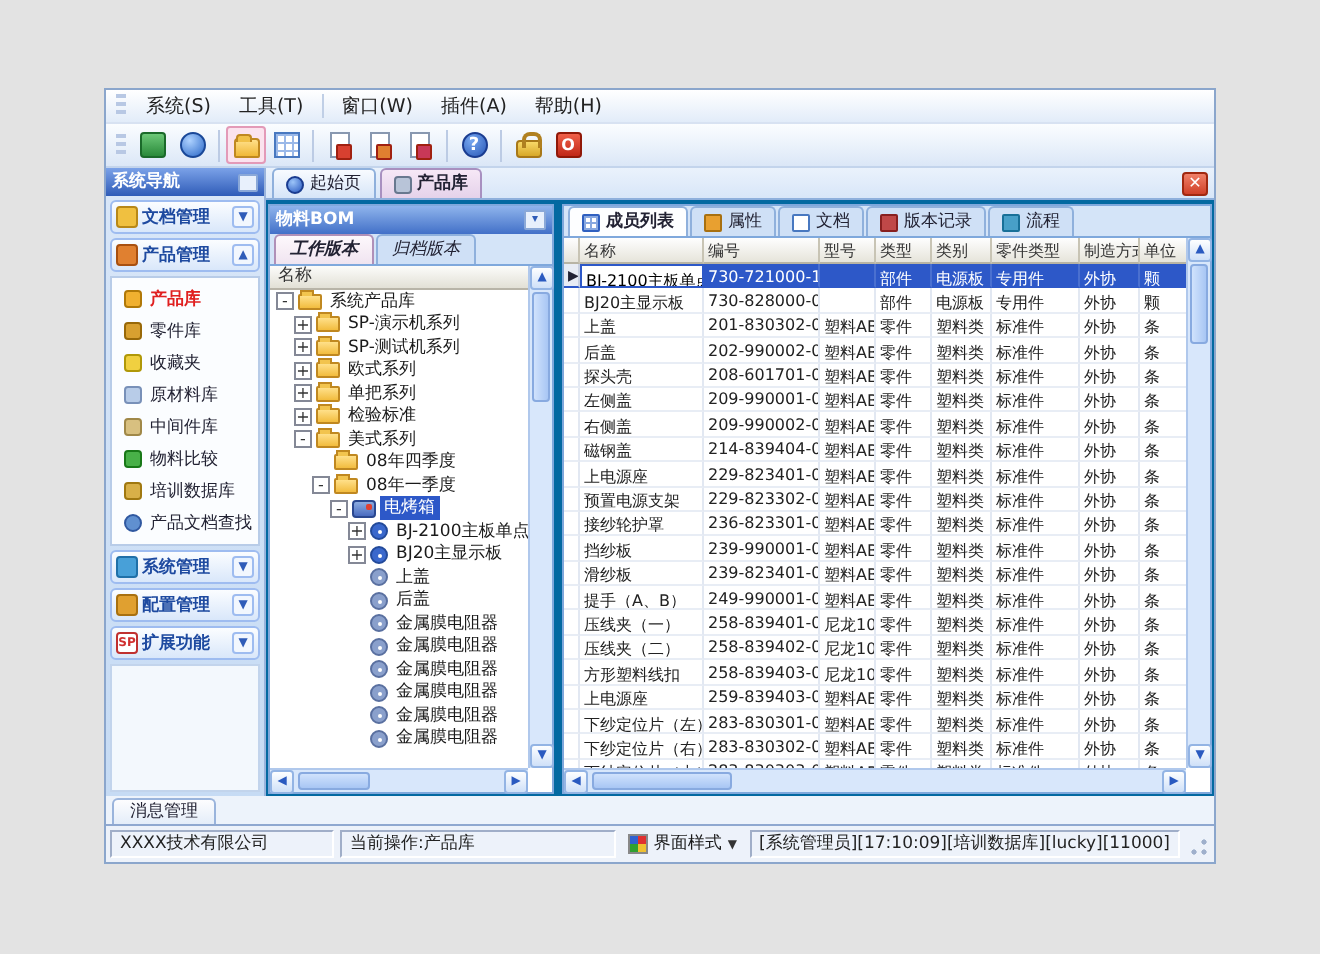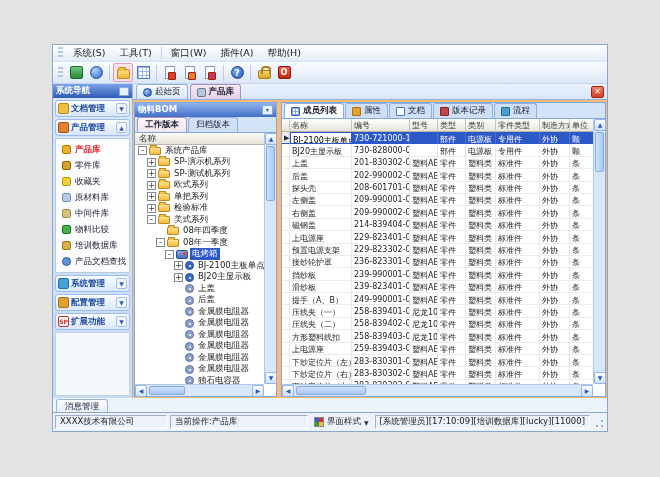--- a/index.html
+++ b/index.html
@@ -59,38 +59,38 @@
   .pii-part-lib-icon{background:#d8a030;border:1px solid #986808;}
   .pii-favorites-icon{background:#f0d040;border:1px solid #b09808;}
   .pii-material-lib-icon{background:#b8cce8;border:1px solid #7890b8;}
   .pii-middleware-lib-icon{background:#d8c080;border:1px solid #a08848;}
   .pii-compare-icon{background:#48b048;border:1px solid #187818;}
   .pii-material-search-icon{background:#d8b048;border:1px solid #a07810;}
   .pii-doc-search-icon{background:#6090d0;border:1px solid #3058a0;border-radius:50%;}
   .sb-fill{flex:1;background:#f3f8fd;border:1px solid #c2d4ec;}
 
   
-  .center{position:absolute;left:80px;top:39px;right:0;bottom:33px;background:#fdba74;}
+  .center{position:absolute;left:80px;top:39px;right:0;bottom:33px;background:#0369a1;}
   .doc-tabs{position:absolute;left:0;right:0;top:0;height:16px;border-bottom:1px solid #8fb0dc;display:flex;align-items:flex-end;padding-left:3px;gap:2px;background:linear-gradient(#eaf2fc,#d8e6f8);}
   .dtab{height:15px;display:flex;align-items:center;gap:3px;padding:0 6px;border:1px solid #8fb0dc;border-bottom:none;border-radius:3px 3px 0 0;background:linear-gradient(#f8fbff,#d6e5f8);font-size:8.5px;color:#223;}
   .dtab.active{background:linear-gradient(#f6e8f6,#e5d2ea);border-color:#a890c0;font-weight:bold;}
   .dtic{width:9px;height:9px;border-radius:50%;flex:none;}
   .dtic-start-page-icon{background:radial-gradient(circle at 35% 30%,#9cc4f8,#2858c0);border:1px solid #1a3c90;}
   .dtic-product-lib-icon{border-radius:2px;background:#b8c4d8;border:1px solid #68788f;}
   .close-btn{position:absolute;right:3px;top:2px;width:13px;height:12px;background:linear-gradient(#f08068,#d04028);border:1px solid #a02810;border-radius:2px;color:#fff;font-size:8px;line-height:10px;text-align:center;font-weight:bold;}
 
   .panels{position:absolute;left:0;right:0;top:16px;bottom:0;}
   .panel{position:absolute;top:2px;bottom:1px;background:#fff;border:1px solid #7fa8dc;}
   .bom-panel{left:1px;width:143px;}
   .member-panel{left:148px;right:1px;}
 
   .bom-hdr{height:14px;background:linear-gradient(#8fb4ec,#4270c8);color:#fff;font-size:8.5px;font-weight:bold;display:flex;align-items:center;padding:0 3px;}
   .bom-hdr .pin{margin-left:auto;width:11px;height:10px;background:#e8f0fc;border:1px solid #8aa8d8;border-radius:1px;color:#2f5cb8;font-size:6px;line-height:8px;text-align:center;}
   .bom-tabs{height:16px;background:#d4e4f8;border-bottom:1px solid #7fa8dc;display:flex;align-items:flex-end;padding-left:2px;gap:1px;}
-  .btab{height:15px;padding:0 7px;border:1px solid #8fb0dc;border-bottom:none;border-radius:3px 3px 0 0;background:#cfe0f6;font-size:8.5px;display:flex;align-items:center;color:#223;}
+  .btab{height:15px;padding:0 7px;border:1px solid #8fb0dc;border-bottom:none;border-radius:3px 3px 0 0;background:#cfe0f6;font-size:8.5px;display:flex;align-items:center;color:#223;font-style:italic;}
   .btab.active{background:linear-gradient(#fdf8fc,#f0e4f0);border-color:#b090b8;font-weight:bold;}
   .tree-colhdr{height:12px;background:linear-gradient(#fcfcfa,#e2e0d6);border-bottom:1px solid #b8b4a8;font-size:8.5px;padding:0 4px;line-height:11px;color:#333;margin-right:12px;}
   .tree{position:absolute;left:0;right:12px;top:42px;bottom:12px;overflow:hidden;background:#fff;}
   .trow{height:11.5px;display:flex;align-items:center;gap:2px;white-space:nowrap;}
   .exp{width:9px;height:9px;flex:none;border:1px solid #848896;background:#fff;color:#333;font-size:8px;line-height:7px;text-align:center;}
   .expsp{width:9px;flex:none;}
   .trl{font-size:8.5px;padding:0 2px;overflow:hidden;}
   .trl.sel{background:#2d58c8;color:#fff;}
   .tri{flex:none;}
   .tri-folder-icon{width:12px;height:8px;background:linear-gradient(#ffe08a,#f2bc3e);border:1px solid #c08820;border-radius:1px;position:relative;}
@@ -386,25 +386,20 @@
             <div class="trow" style="padding-left: 39px;">
               <span class="expsp"></span>
               <span class="tri tri-part-icon"></span>
               <span class="trl">金属膜电阻器</span>
             </div>
             <div class="trow" style="padding-left: 39px;">
               <span class="expsp"></span>
               <span class="tri tri-part-icon"></span>
               <span class="trl">金属膜电阻器</span>
             </div>
-            <div class="trow" style="padding-left: 39px;">
-              <span class="expsp"></span>
-              <span class="tri tri-part-icon"></span>
-              <span class="trl">独石电容器</span>
-            </div>
           </div>
         <div class="sbv" style="right:0;top:30px;bottom:12px;">
           <div class="up">▲</div>
           <div class="th1" style="top:13px;height:55px;"></div>
           <div class="dn">▼</div>
         </div>
         <div class="sbh" style="left:0;right:12px;bottom:0;">
           <div class="lf">◀</div>
           <div class="th1" style="left:14px;width:36px;"></div>
           <div class="rt">▶</div>

